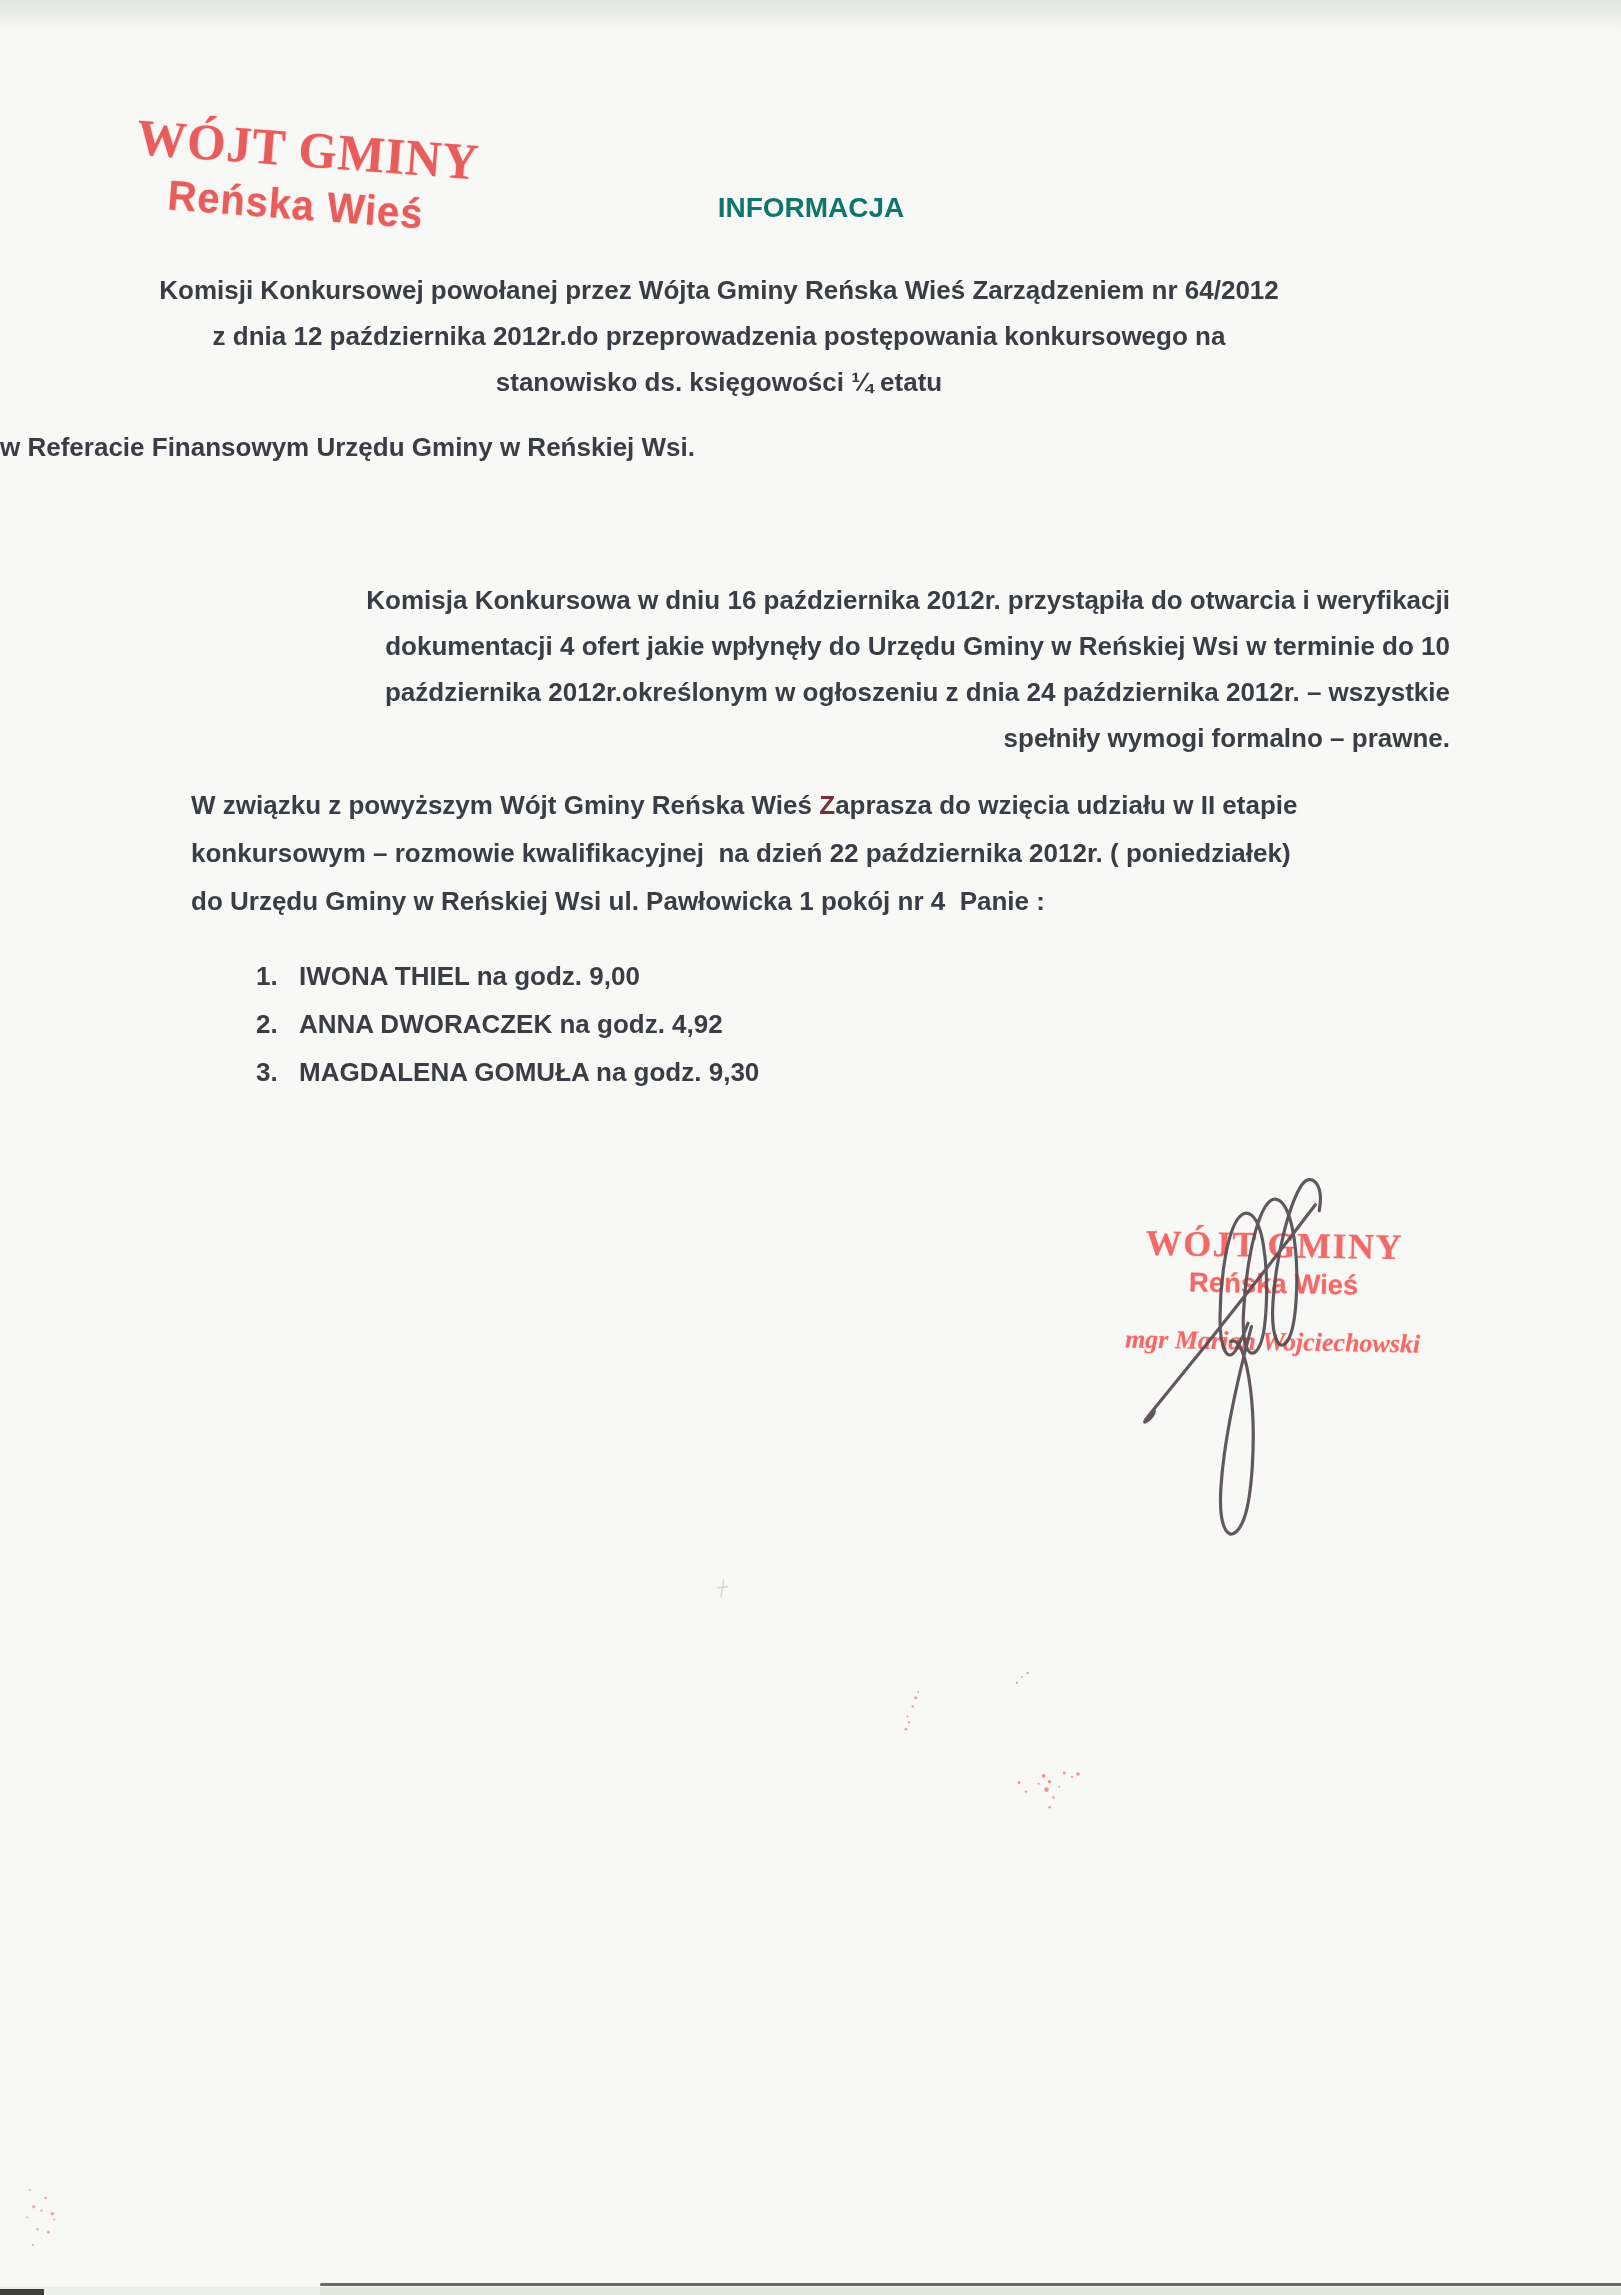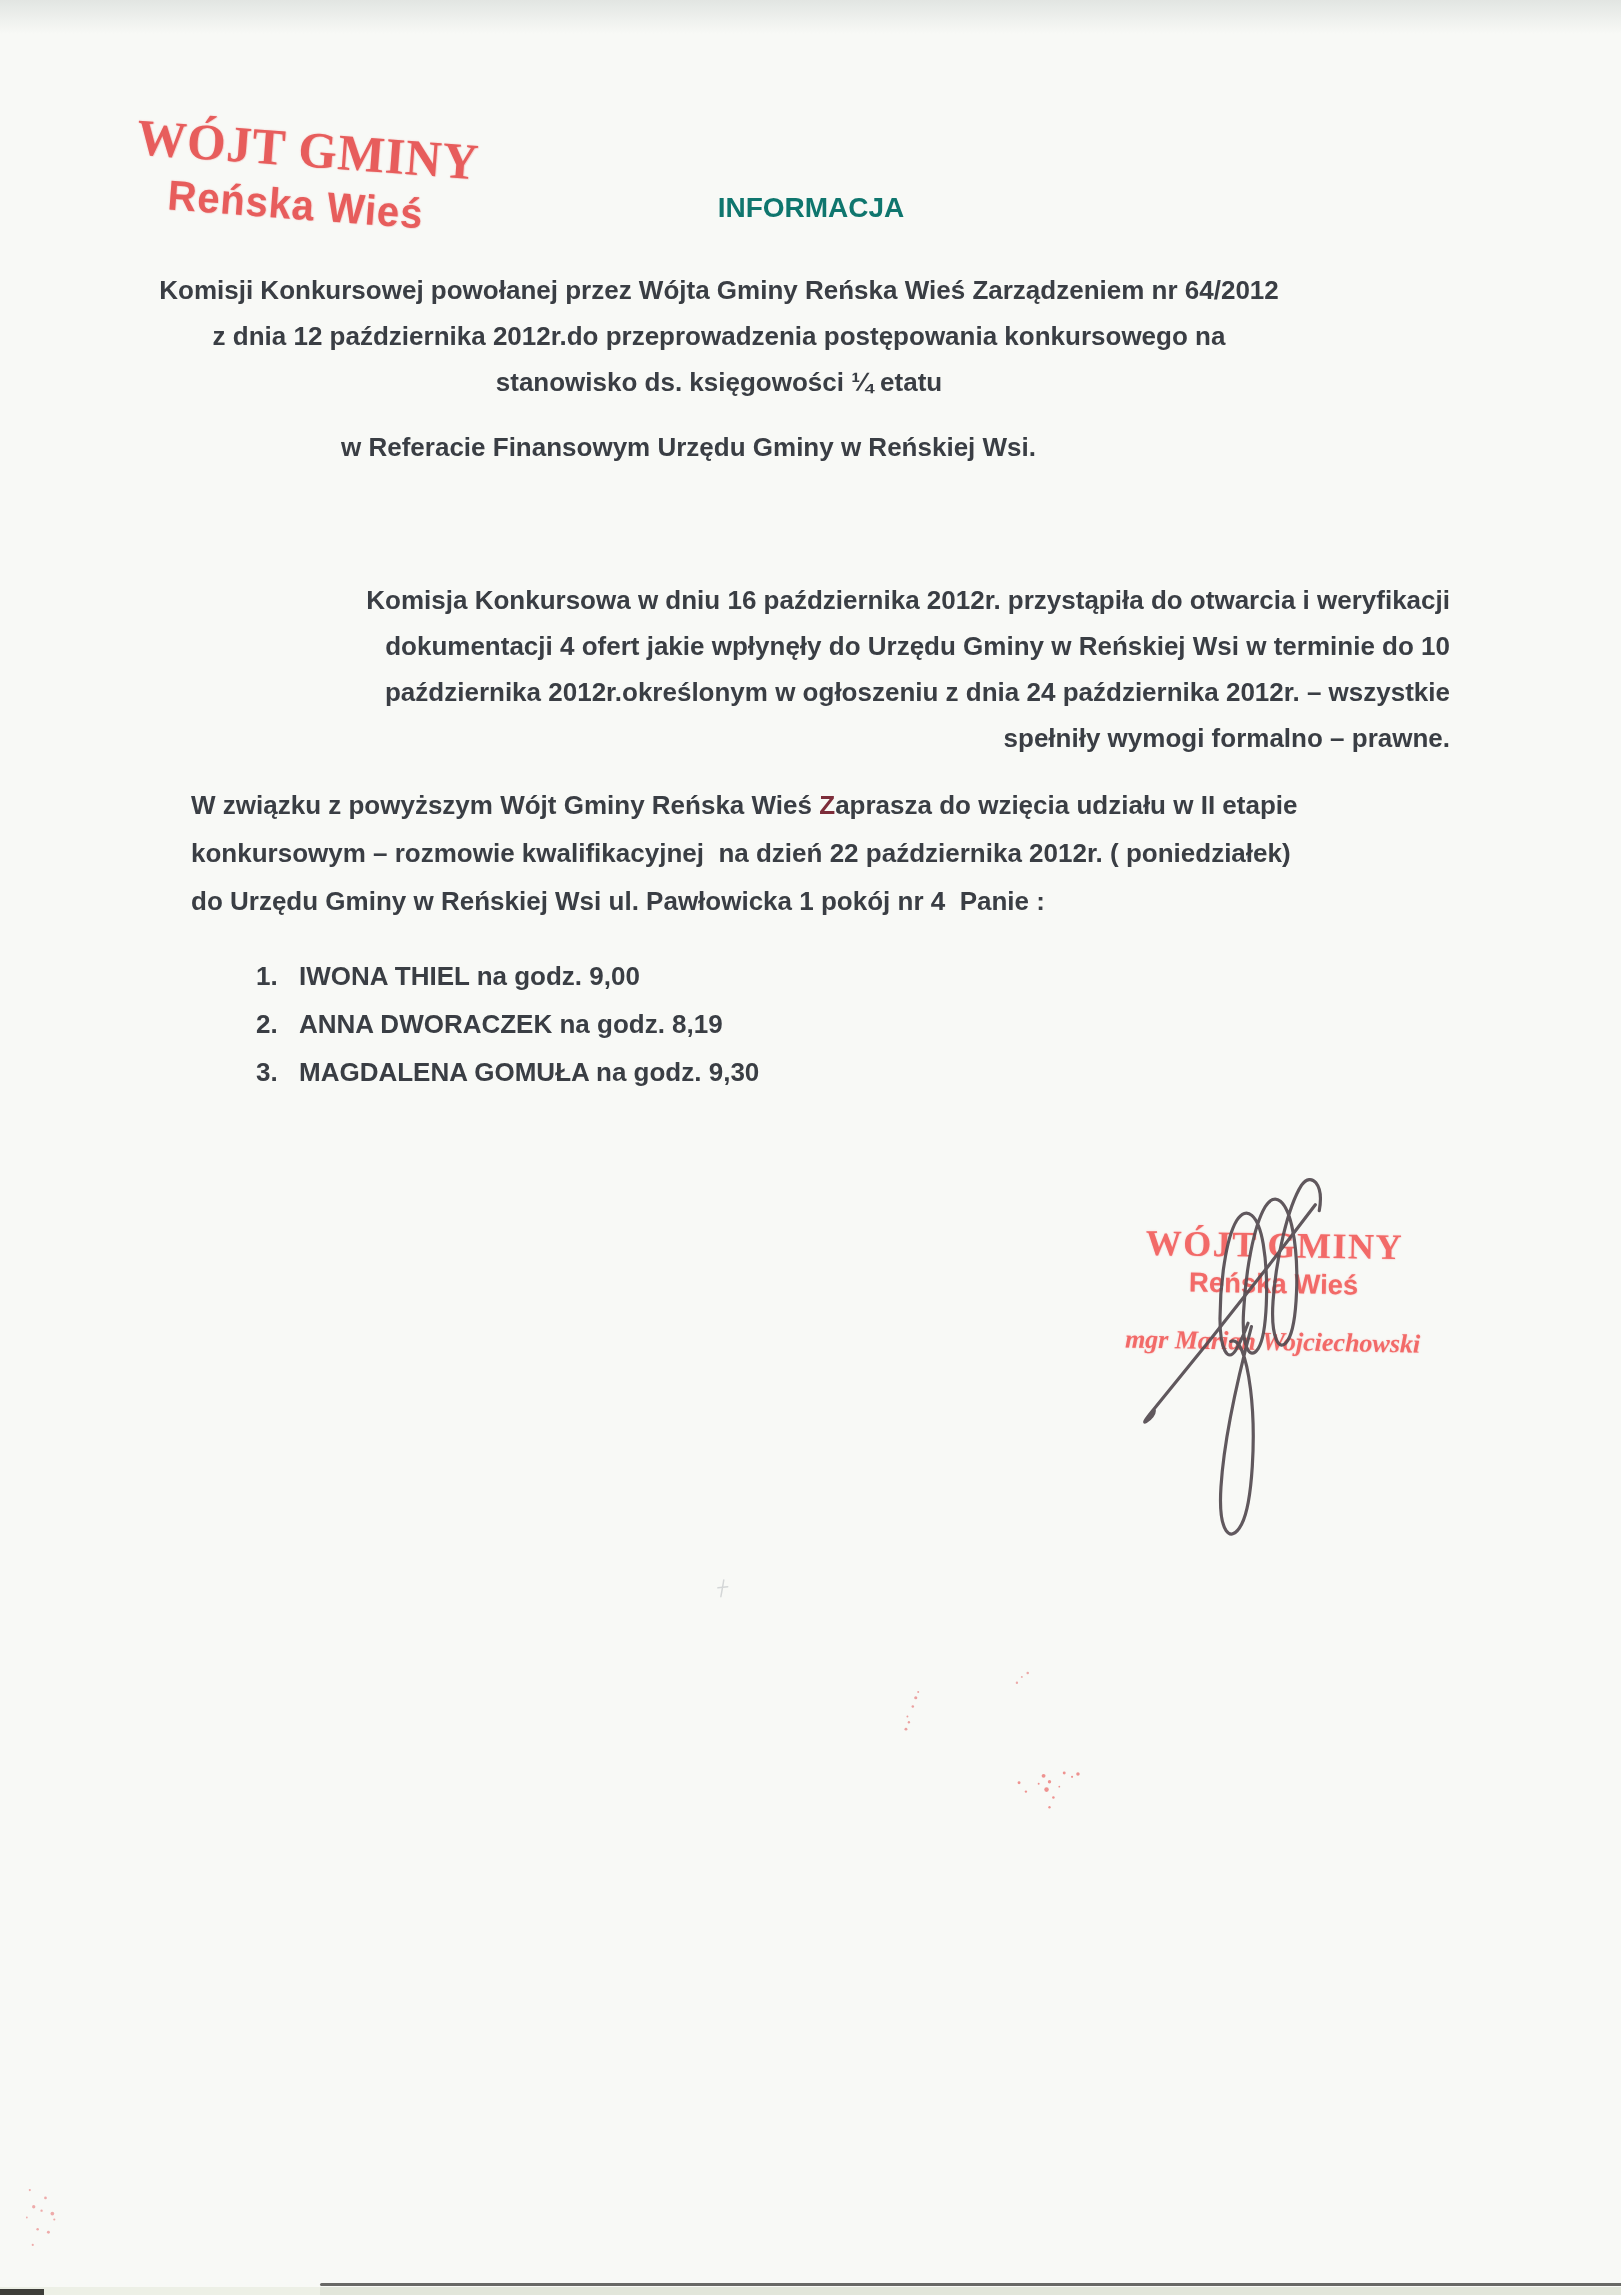--- a/index.html
+++ b/index.html
@@ -53,21 +53,21 @@
   .doc-title{
     position:absolute;left:0;top:192px;width:1622px;
     text-align:center;font-size:28px;font-weight:bold;color:#0f766e;
   }
   .p-intro{
     position:absolute;left:0;top:267px;width:1438px;
     text-align:center;font-size:26px;font-weight:bold;line-height:46px;
   }
   .p-intro2{
     position:absolute;left:0;top:432px;width:1377px;
-    text-align:center;font-size:26px;font-weight:bold;
+    text-align:left;font-size:26px;font-weight:bold;
   }
   .p-body{
     position:absolute;left:191px;top:577px;width:1259px;
     font-size:26px;font-weight:bold;line-height:46px;text-align:right;
   }
   .p-body .line:first-child{text-indent:17.7px;}
   .p-invite{
     position:absolute;left:191px;top:781px;width:1259px;
     font-size:26px;font-weight:bold;line-height:48px;text-align:left;
   }
@@ -130,21 +130,21 @@
   </div>
 
   <div class="p-invite">
     <div class="line"><span>W związku z powyższym Wójt Gminy Reńska Wieś </span><span class="z-correction">Z</span><span>aprasza do wzięcia udziału w II etapie</span></div>
     <div class="line">konkursowym – rozmowie kwalifikacyjnej  na dzień 22 października 2012r. ( poniedziałek)</div>
     <div class="line">do Urzędu Gminy w Reńskiej Wsi ul. Pawłowicka 1 pokój nr 4  Panie :</div>
   </div>
 
   <div class="candidate-list">
     <div class="candidate-row"><span class="num">1.</span><span>IWONA THIEL na godz. 9,00</span></div>
-    <div class="candidate-row"><span class="num">2.</span><span>ANNA DWORACZEK na godz. 8,19</span></div>
+    <div class="candidate-row"><span class="num">2.</span><span>ANNA DWORACZEK na godz. 4,92</span></div>
     <div class="candidate-row"><span class="num">3.</span><span>MAGDALENA GOMUŁA na godz. 9,30</span></div>
   </div>
 
   <div class="stamp-bottom">
     <div class="l1">WÓJT GMINY</div>
     <div class="l2">Reńska Wieś</div>
     <div class="l3">mgr Marian Wojciechowski</div>
   </div>
 
   <svg class="signature" width="285" height="389" viewBox="0 0 580 790" fill="none">

